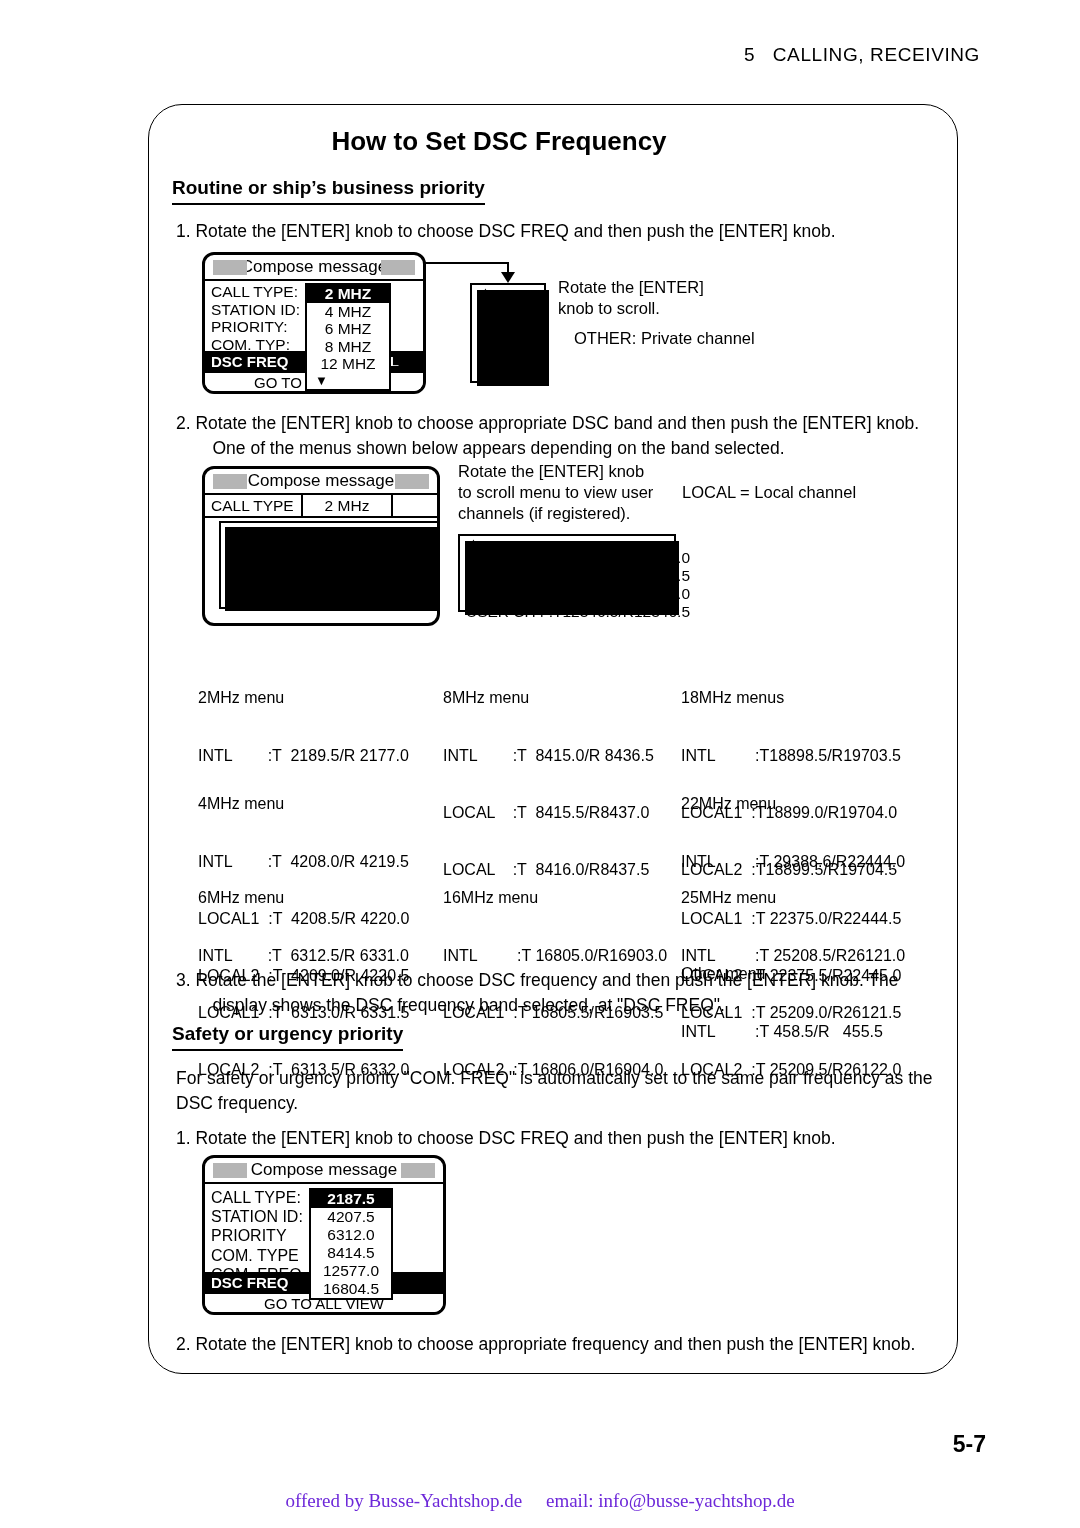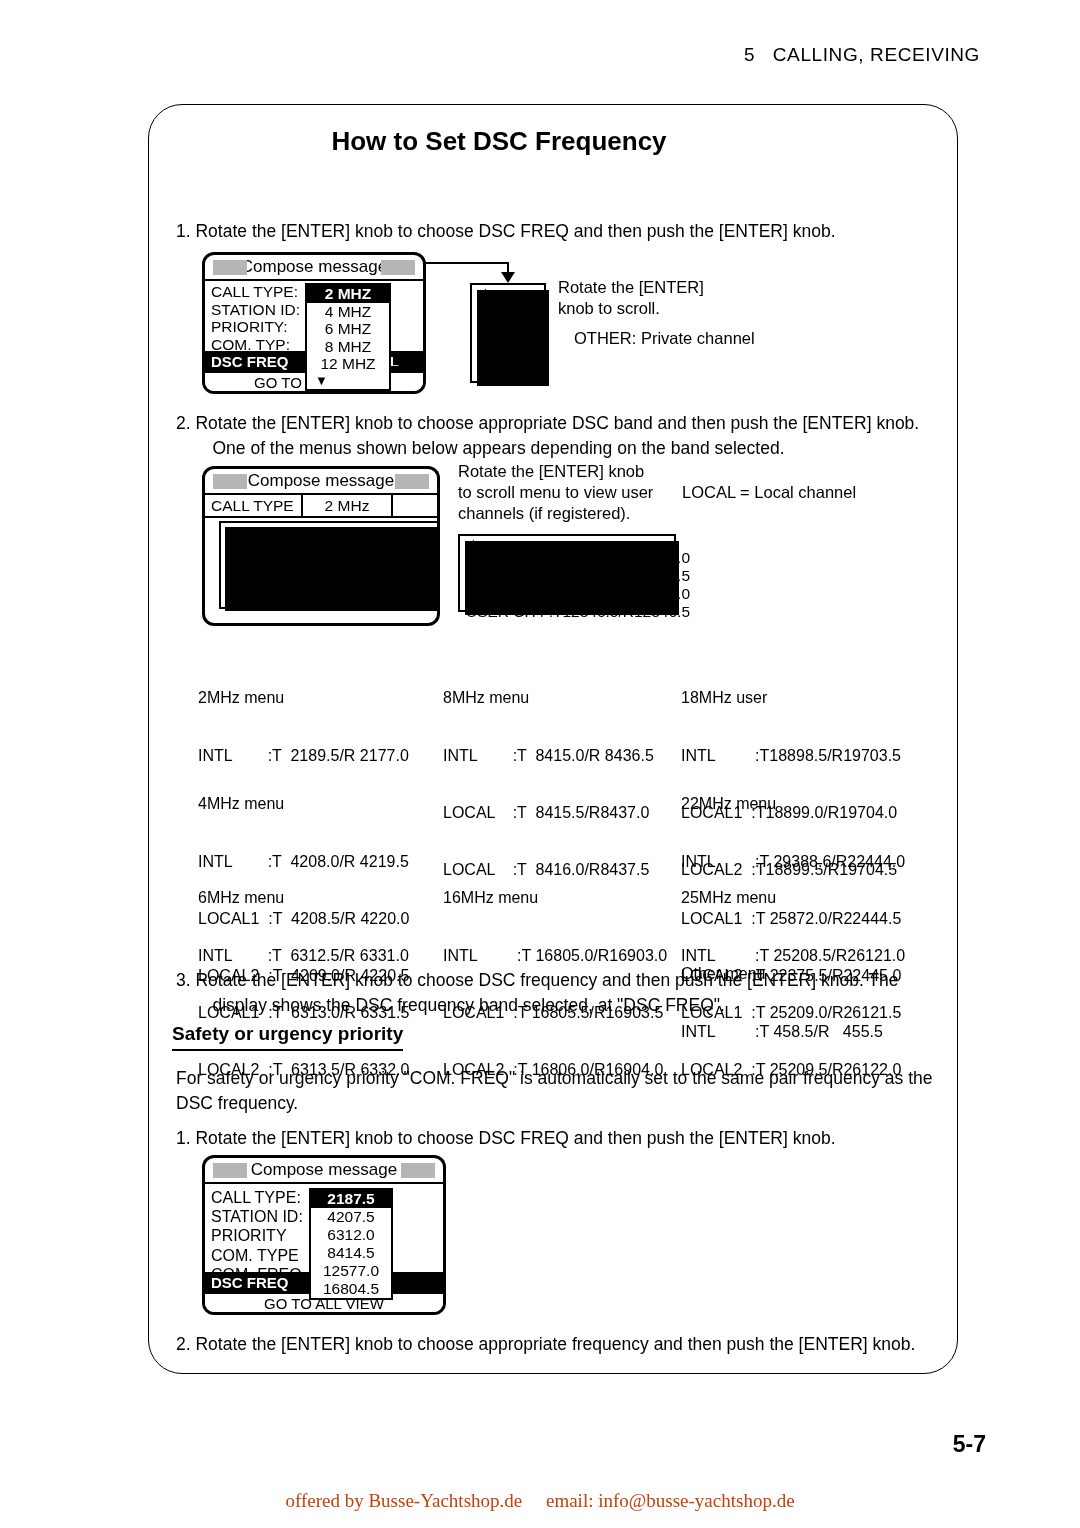--- a/index.html
+++ b/index.html
@@ -311,35 +311,36 @@
     font-weight: bold;
   }
   .watermark {
     position: absolute;
     left: 0;
     bottom: 16px;
     width: 1080px;
     text-align: center;
     font-family: "Liberation Serif", serif;
     font-size: 19px;
-    color: #c2410c;
+    color: #6d28d9;
     white-space: pre;
   }
 </style>
 </head>
 <body>
 
 <div class="page">
 
   <div class="running-head">5   CALLING, RECEIVING</div>
 
   <div class="frame"></div>
 
   <div class="doc-title" style="left:148px;top:126px;">How to Set DSC Frequency</div>
 
+  <div class="section-head" style="left:172px;top:177px;">Routine or ship’s business priority</div>
 
   <div class="para hang" style="left:176px;top:219px;width:740px;">1. Rotate the [ENTER] knob to choose DSC FREQ and then push the [ENTER] knob.</div>
 
   <div class="lcd" style="left:202px;top:252px;width:224px;height:142px;">
     <div class="lcd-title">
       <span class="gblock left"></span>
       <span>Compose message</span>
       <span class="gblock right"></span>
     </div>
     <div class="lcd-rows">
@@ -424,36 +425,36 @@
     <div class="mtitle">2MHz menu</div>
     <div class="mrow">INTL        :T  2189.5/R 2177.0</div>
   </div>
   <div class="menugroup" style="left:443px;top:650px;">
     <div class="mtitle">8MHz menu</div>
     <div class="mrow">INTL        :T  8415.0/R 8436.5</div>
     <div class="mrow">LOCAL    :T  8415.5/R8437.0</div>
     <div class="mrow">LOCAL    :T  8416.0/R8437.5</div>
   </div>
   <div class="menugroup" style="left:681px;top:650px;">
-    <div class="mtitle">18MHz user</div>
+    <div class="mtitle">18MHz menus</div>
     <div class="mrow">INTL         :T18898.5/R19703.5</div>
     <div class="mrow">LOCAL1  :T18899.0/R19704.0</div>
     <div class="mrow">LOCAL2  :T18899.5/R19704.5</div>
   </div>
 
   <div class="menugroup" style="left:198px;top:756px;">
     <div class="mtitle">4MHz menu</div>
     <div class="mrow">INTL        :T  4208.0/R 4219.5</div>
     <div class="mrow">LOCAL1  :T  4208.5/R 4220.0</div>
     <div class="mrow">LOCAL2  :T  4209.0/R 4220.5</div>
   </div>
   <div class="menugroup" style="left:681px;top:756px;">
     <div class="mtitle">22MHz menu</div>
     <div class="mrow">INTL         :T 29388.6/R22444.0</div>
-    <div class="mrow">LOCAL1  :T 25872.0/R22444.5</div>
+    <div class="mrow">LOCAL1  :T 22375.0/R22444.5</div>
     <div class="mrow">LOCAL2  :T 22375.5/R22445.0</div>
   </div>
 
   <div class="menugroup" style="left:198px;top:850px;">
     <div class="mtitle">6MHz menu</div>
     <div class="mrow">INTL        :T  6312.5/R 6331.0</div>
     <div class="mrow">LOCAL1  :T  6313.0/R 6331.5</div>
     <div class="mrow">LOCAL2  :T  6313.5/R 6332.0</div>
   </div>
   <div class="menugroup" style="left:443px;top:850px;">

